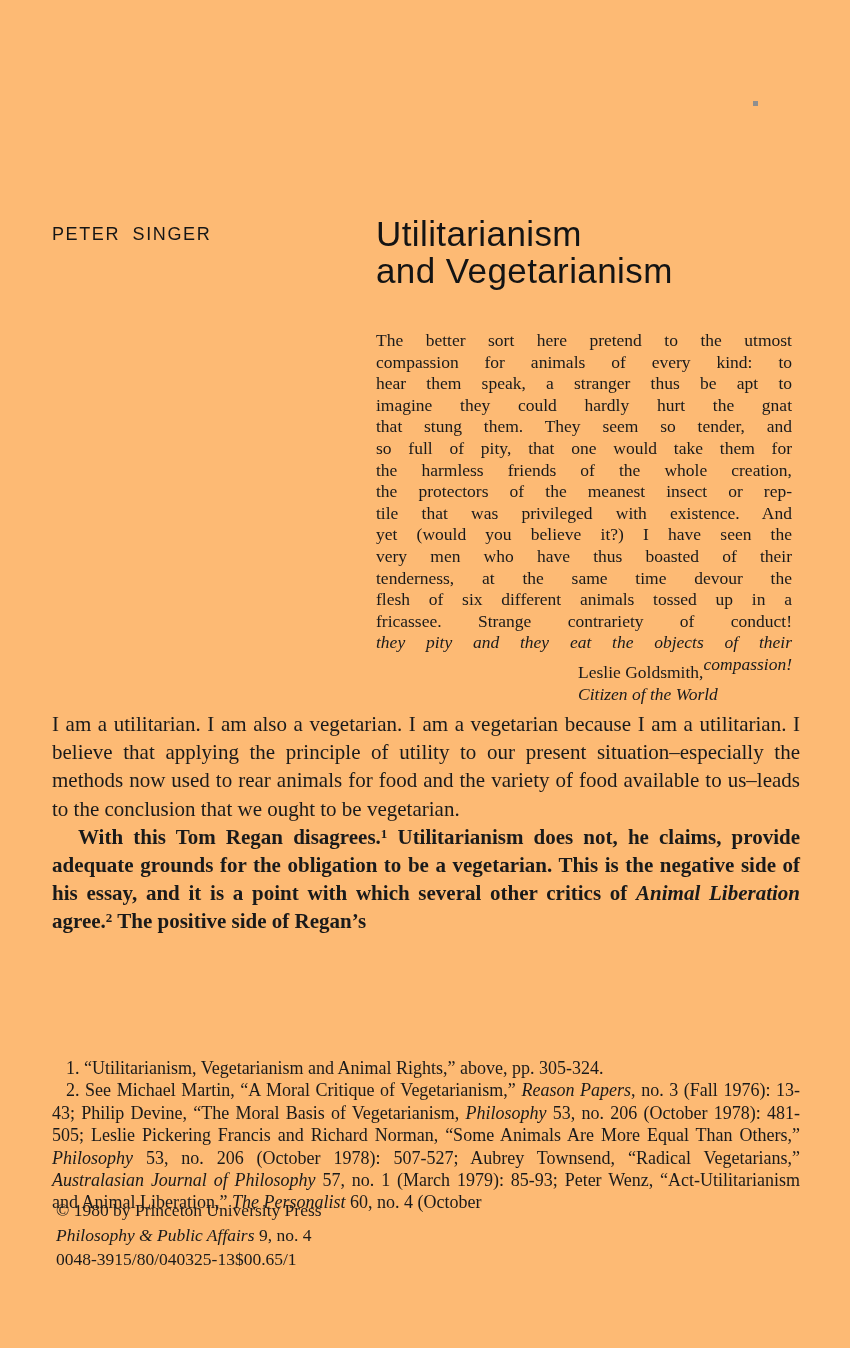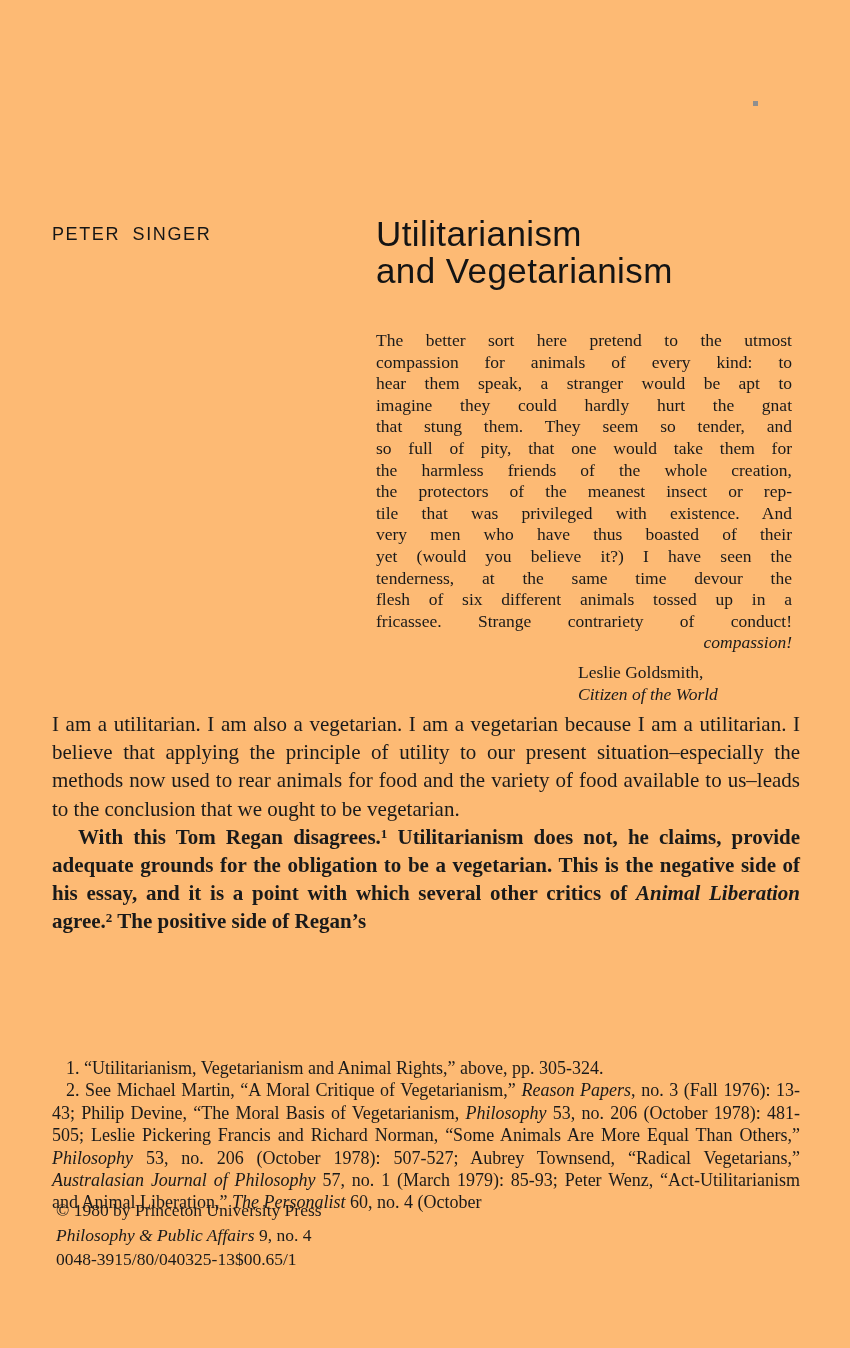--- a/index.html
+++ b/index.html
@@ -98,32 +98,33 @@
   <div class="author">PETER SINGER</div>
 
   <div class="title">
     <div>Utilitarianism</div>
     <div>and Vegetarianism</div>
   </div>
 
   <div class="epigraph">
     <div class="eline">The better sort here pretend to the utmost</div>
     <div class="eline">compassion for animals of every kind: to</div>
-    <div class="eline">hear them speak, a stranger would be apt to</div>
+    <div class="eline">hear them speak, a stranger thus be apt to</div>
     <div class="eline">imagine they could hardly hurt the gnat</div>
     <div class="eline">that stung them. They seem so tender, and</div>
     <div class="eline">so full of pity, that one would take them for</div>
     <div class="eline">the harmless friends of the whole creation,</div>
     <div class="eline">the protectors of the meanest insect or rep-</div>
     <div class="eline">tile that was privileged with existence. And</div>
+    <div class="eline">yet (would you believe it?) I have seen the</div>
     <div class="eline">very men who have thus boasted of their</div>
-    <div class="eline">yet (would you believe it?) I have seen the</div>
     <div class="eline">tenderness, at the same time devour the</div>
     <div class="eline">flesh of six different animals tossed up in a</div>
     <div class="eline">fricassee. Strange contrariety of conduct!</div>
+    <div class="eline italic">they pity and they eat the objects of their</div>
     <div class="eline-last italic">compassion!</div>
   </div>
 
   <div class="attribution">
     <div>Leslie Goldsmith,</div>
     <div class="italic">Citizen of the World</div>
   </div>
 
   <div class="body-text">
     <p class="para"><span>I am a utilitarian. I am also a vegetarian. I am a vegetarian because I am a utilitarian. I believe that applying the principle of utility to our present situation–especially the methods now used to rear animals for food and the variety of food available to us–leads to the conclusion that we ought to be vegetarian.</span></p>

